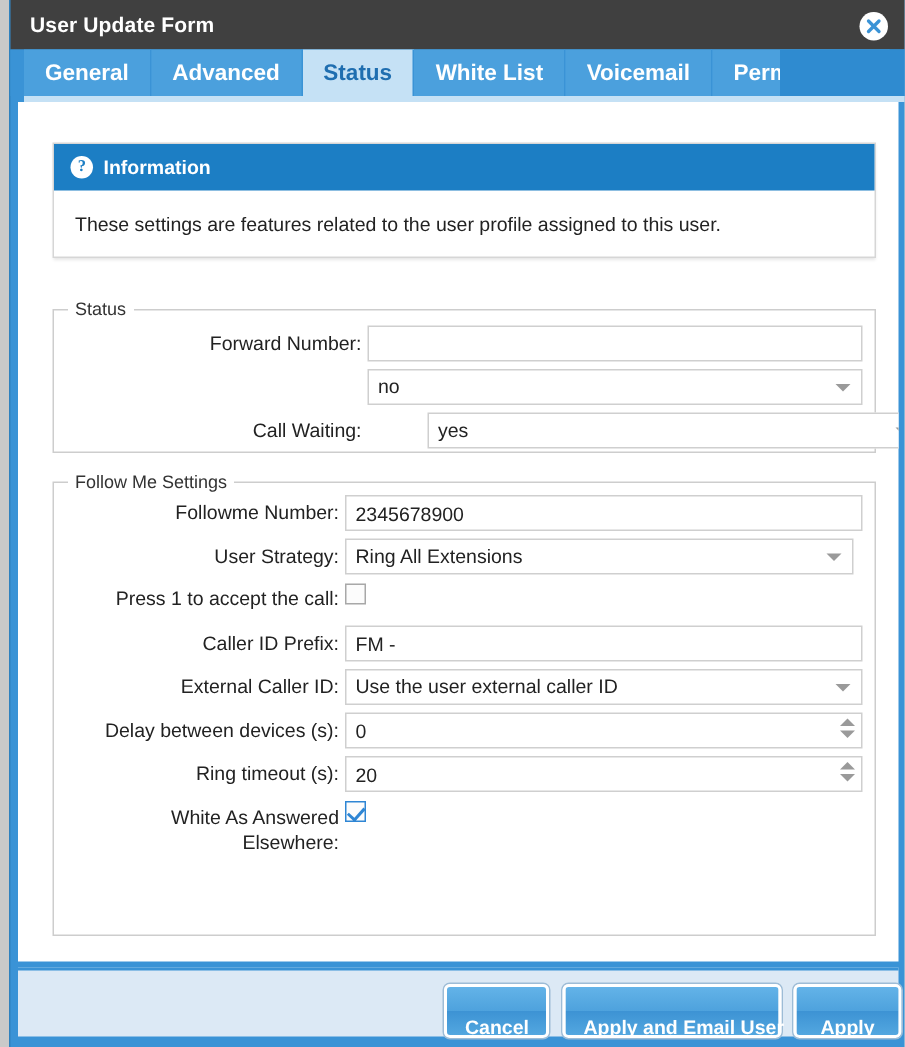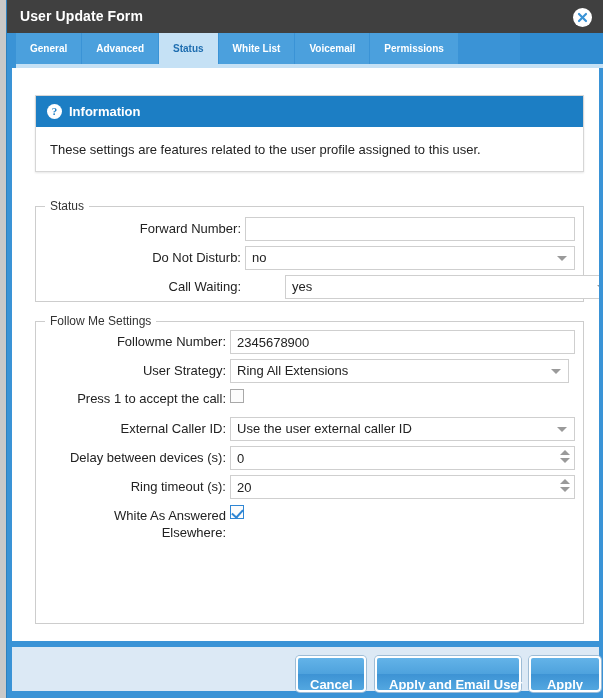--- a/index.html
+++ b/index.html
@@ -39,21 +39,21 @@
   
   .tabbar{
     position:relative;height:31px;background:#3a93d6;
     padding-left:9px;box-sizing:border-box;
   }
   .tab{
     position:relative;float:left;height:31px;
     padding:0 14px;
     box-sizing:border-box;
     line-height:31px;
-    color:#ffffff;font-weight:bold;font-size:10px;
+    color:#ffffff;font-weight:bold;font-size:15px;
     background:#4ba0dd;
     border-right:1px solid #3a93d6;
     cursor:pointer;
     white-space:nowrap;
   }
   .tab.active{
     background:#c5e1f5;color:#1f6eb0;
   }
   .tabfill{
     position:absolute;right:0;top:0;height:31px;left:513px;
@@ -215,21 +215,20 @@
 
     <fieldset class="fs fs-status">
       <legend>Status</legend>
 
       <div class="row" style="margin-top:2px;">
         <div class="lbl" style="left:0;width:205px;top:6px;">Forward Number:</div>
         <input class="txt ctl" style="left: 209px; top: 2px; width: 330px;" value="">
       </div>
 
       <div class="row">
-        <div class="lbl" style="left:0;width:205px;top:6px;">Do Not Disturb:</div>
         <div class="sel ctl" style="left:209px;top:2px;width:330px;">
           <span>no</span>
           <span class="arrow"></span>
         </div>
       </div>
 
       <div class="row">
         <div class="lbl" style="left:0;width:205px;top:6px;">Call Waiting:</div>
         <div class="sel ctl" style="left:209px;top:2px;width:330px;margin-left:40px;">
           <span>yes</span>
@@ -253,20 +252,24 @@
           <span>Ring All Extensions</span>
           <span class="arrow"></span>
         </div>
       </div>
 
       <div class="row">
         <div class="lbl" style="left:0;width:190px;top:5px;">Press 1 to accept the call:</div>
         <div class="cbox ctl" style="left:194px;top:3px;"></div>
       </div>
 
+      <div class="row">
+        <div class="lbl" style="left:0;width:190px;top:6px;">Caller ID Prefix:</div>
+        <input class="txt ctl" style="left: 194px; top: 2px; width: 345px;" value="FM -">
+      </div>
 
       <div class="row">
         <div class="lbl" style="left:0;width:190px;top:6px;">External Caller ID:</div>
         <div class="sel ctl" style="left:194px;top:2px;width:345px;">
           <span>Use the user external caller ID</span>
           <span class="arrow"></span>
         </div>
       </div>
 
       <div class="row">

